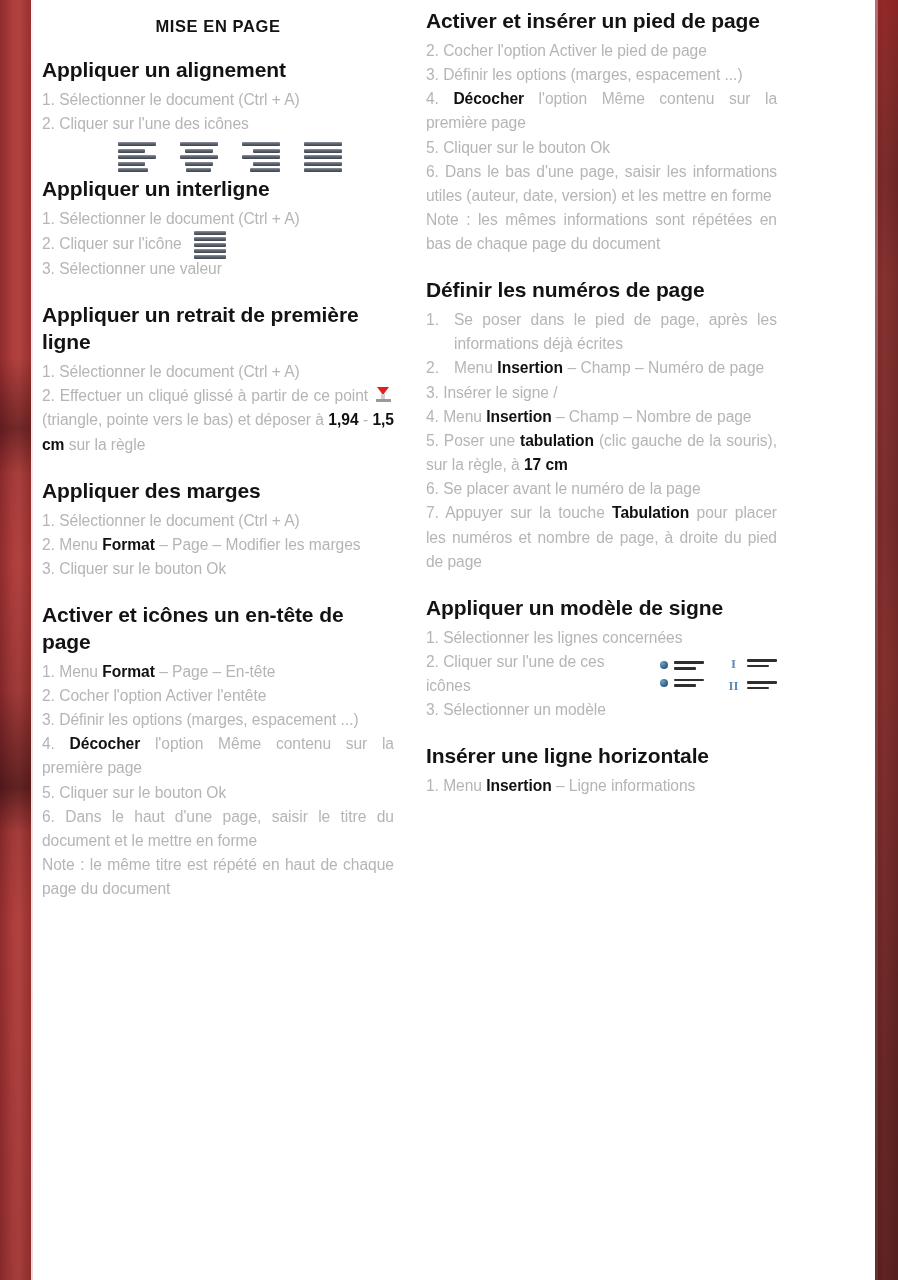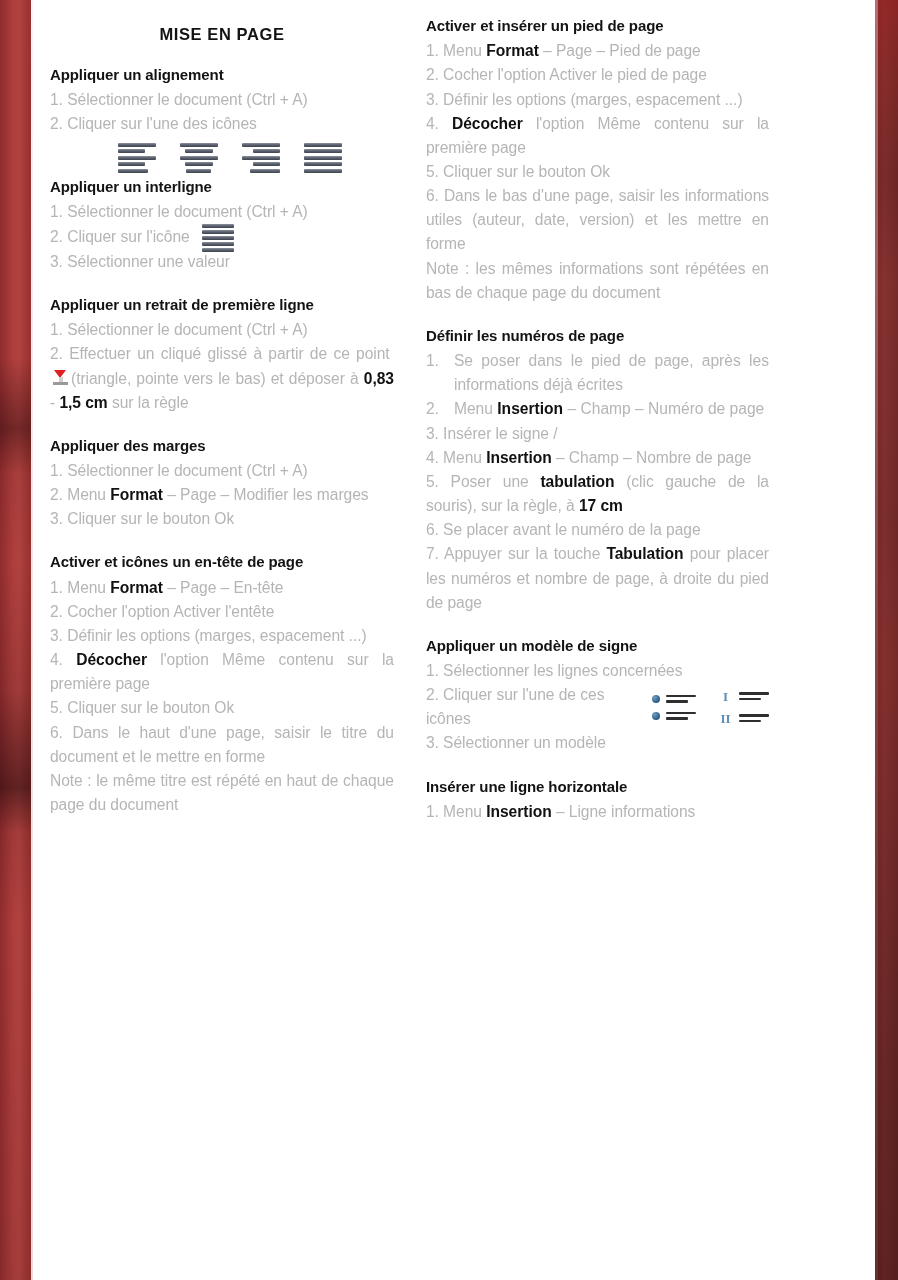--- a/index.html
+++ b/index.html
@@ -67,41 +67,41 @@
   #sheet:before{
     content:"";position:absolute;left:0;top:0;width:2px;height:100%;
     background:linear-gradient(180deg,#fdf3f3,#f7e7e6 30%,#f2dedd 70%,#efdad9);
   }
 
   .cols{
     position:relative;
     display:flex;
     width:768px;height:1280px;
     box-sizing:border-box;
-    padding:8px;
+    padding:0;
     justify-content:flex-end;
   }
   .col{
     box-sizing:border-box;
     position:relative;
   }
   .col-left{width:422px;padding:8px 21px 0 11px;}
   .col-right{width:422px;padding:8px 22px 0 11px;}
 
   
   .doc-title{
     text-align:center;
     font-size:16.5px;
     font-weight:bold;
     letter-spacing:.6px;
     color:#131313;
     margin:9px 0 0 0;
   }
   h2.sec{
-    font-size:15px;
+    font-size:21px;
     font-weight:bold;
     color:#131313;
     margin:0 0 4px 0;
     line-height:1.28;
     letter-spacing:-.1px;
   }
   p.step{
     font-size:15.6px;
     color:#b5b5b5;
     margin:0;
@@ -266,21 +266,21 @@
               <i></i>
               <i></i>
             </div>
         </div>
         <p class="step">3. Sélectionner une valeur</p>
 
         <div class="gap"></div>
 
         <h2 class="sec">Appliquer un retrait de première ligne</h2>
         <p class="step">1. Sélectionner le document (Ctrl + A)</p>
-        <p class="step just"><span>2. Effectuer un cliqué glissé à partir de ce point</span>&nbsp;<span class="indent-marker"><span class="tri"></span><span class="stem"></span><span class="base"></span></span><span>(triangle, pointe vers le bas) et  déposer à </span><b>0,83</b><span> - </span><b>1,5 cm</b><span> sur la règle</span></p>
+        <p class="step just"><span>2. Effectuer un cliqué glissé à partir de ce point</span>&nbsp;<span class="indent-marker"><span class="tri"></span><span class="stem"></span><span class="base"></span></span><span>(triangle, pointe vers le bas) et  déposer à </span><b>1,94</b><span> - </span><b>1,5 cm</b><span> sur la règle</span></p>
 
         <div class="gap"></div>
 
         <h2 class="sec">Appliquer des marges</h2>
         <p class="step">1. Sélectionner le document (Ctrl + A)</p>
         <p class="step just"><span>2. Menu </span><b>Format</b><span> – Page – Modifier les marges</span></p>
         <p class="step">3. Cliquer sur le bouton Ok</p>
 
         <div class="gap"></div>
 
@@ -291,21 +291,20 @@
         <p class="step just"><span>4. </span><b>Décocher</b><span> l'option Même contenu sur la première page</span></p>
         <p class="step">5. Cliquer sur le bouton Ok</p>
         <p class="step just">6. Dans le haut d'une page, saisir le titre du document et le mettre en forme</p>
         <p class="step just">Note : le même titre est répété en haut de chaque page du document</p>
 
       </div>
 
       <div class="col col-right">
 
         <h2 class="sec">Activer et insérer un pied de page</h2>
-        <p class="step"><span>1.    Menu </span><b>Format</b><span> – Page – Pied de page</span></p>
         <p class="step">2. Cocher l'option Activer le pied de page</p>
         <p class="step just">3. Définir les options (marges, espacement ...)</p>
         <p class="step just"><span>4. </span><b>Décocher</b><span> l'option Même contenu sur la première page</span></p>
         <p class="step">5. Cliquer sur le bouton Ok</p>
         <p class="step just">6. Dans le bas d'une page, saisir les informations utiles (auteur, date, version) et les mettre en forme</p>
         <p class="step just">Note : les mêmes informations sont répétées en bas de chaque page du document</p>
 
         <div class="gap"></div>
 
         <h2 class="sec">Définir les numéros de page</h2>

